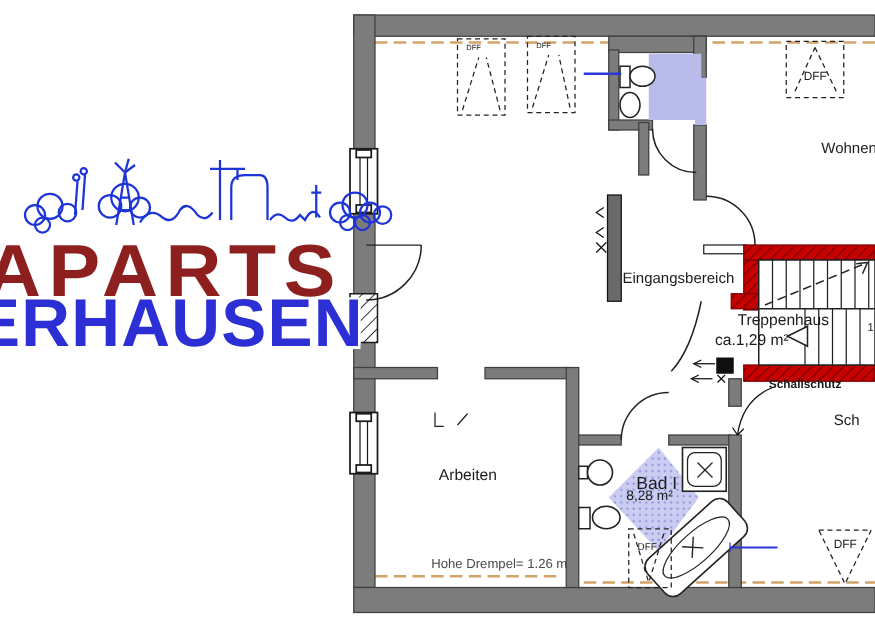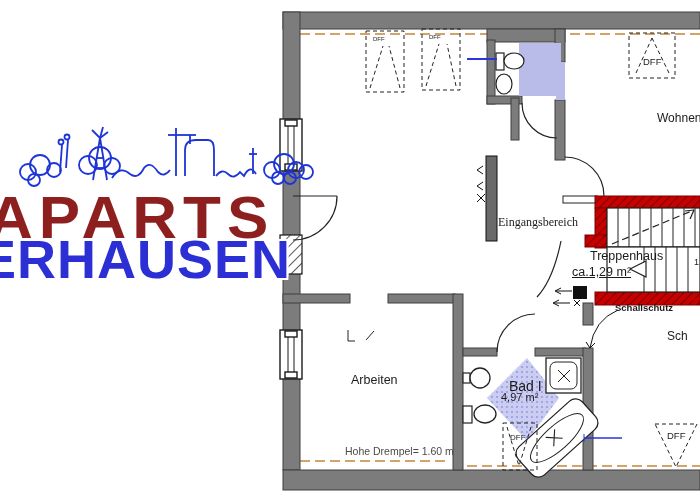--- a/index.html
+++ b/index.html
@@ -196,29 +196,29 @@
       <line x1="570" y1="303" x2="554" y2="303"></line>
         <polyline points="559,300 553,303 559,306"></polyline>
       <line x1="574" y1="300" x2="580" y2="306"></line>
         <line x1="580" y1="300" x2="574" y2="306"></line>
       <path d="M 618 310 Q 594 320 590 348"></path>
       <polyline points="586,342 590,348 595,343"></polyline>
     </g>
   </svg>
 
   <div class="lbl" style="left:657px;top:112px;font-size:12px;">Wohnen</div>
-  <div class="lbl" style="left:498px;top:216px;font-size:12px;font-family:Liberation Serif, serif;">Eingangsbereich</div>
+  <div class="lbl" style="left:498px;top:216px;font-size:12px;">Eingangsbereich</div>
   <div class="lbl" style="left:566px;top:250px;font-size:12.5px;margin-left:24px;">Treppenhaus</div>
-  <div class="lbl" style="left:572px;top:266px;font-size:12.5px;text-decoration:underline;">ca.1,29 m²</div>
+  <div class="lbl" style="left:572px;top:266px;font-size:12.5px;">ca.1,29 m²</div>
   <div class="lbl" style="left:615px;top:303px;font-size:9.5px;font-weight:bold;">Schallschutz</div>
   <div class="lbl" style="left:667px;top:330px;font-size:12px;">Sch</div>
   <div class="lbl" style="left:351px;top:374px;font-size:12.5px;">Arbeiten</div>
   <div class="lbl" style="left:509px;top:379px;font-size:14px;">Bad I</div>
-  <div class="lbl" style="left:501px;top:392px;font-size:11px;">4,97 m²</div>
-  <div class="lbl" style="left:345px;top:446px;font-size:10.5px;color:#4a4a4a;">Hohe Drempel= 1.60 m</div>
+  <div class="lbl" style="left:501px;top:392px;font-size:11px;">8,28 m²</div>
+  <div class="lbl" style="left:345px;top:446px;font-size:10.5px;color:#4a4a4a;">Hohe Drempel= 1.26 m</div>
   <div class="lbl" style="left:694px;top:258px;font-size:9px;">1</div>
   <div class="lbl" style="left:643px;top:57px;font-size:9.5px;">DFF</div>
   <div class="lbl" style="left:510px;top:434px;font-size:8px;">DFF</div>
   <div class="lbl" style="left:667px;top:431px;font-size:9.5px;">DFF</div>
   <div class="lbl" style="left:373px;top:36px;font-size:6px;">DFF</div>
   <div class="lbl" style="left:429px;top:34px;font-size:6px;">DFF</div>
 
   <div class="logo">
     <svg width="330" height="90" viewBox="0 0 330 90" style="position:absolute;left:0;top:0;" fill="none" stroke="#1d34d6" stroke-width="1.8">
       <circle cx="28" cy="62" r="8"></circle>

